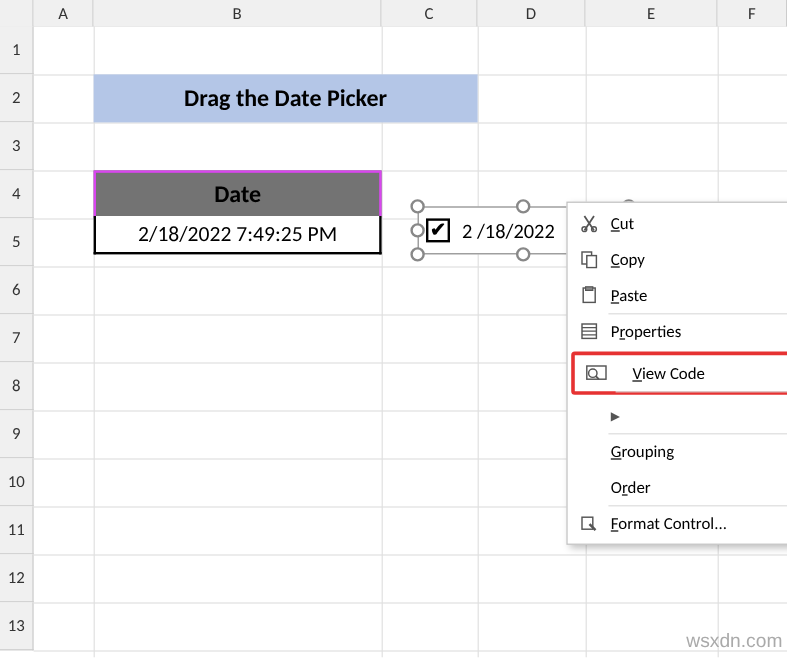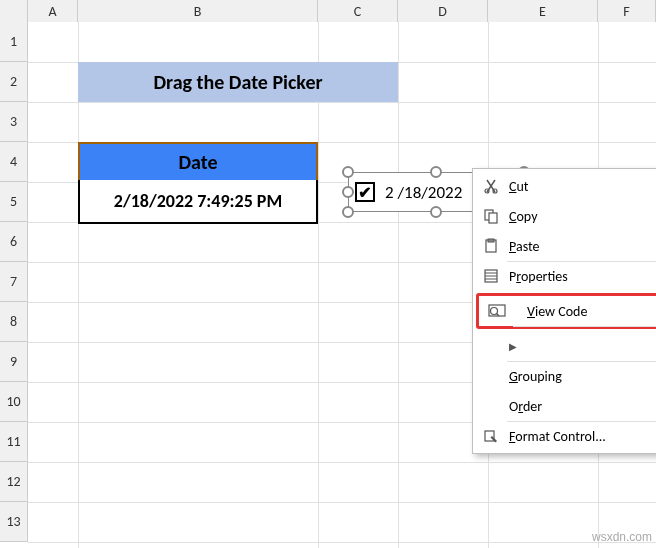--- a/index.html
+++ b/index.html
@@ -21,23 +21,23 @@
     .row-label { height: 40px; background: #f0f0f0; border-right: 1px solid #ccc; border-bottom: 1px solid #ccc; display: flex; align-items: center; justify-content: center; font-size: 14px; color: #333; }
     
     .grid-lines { position: absolute; left: 28px; top: 22px; right: 0; bottom: 0; }
     .vline { position: absolute; top: 0; bottom: 0; width: 1px; background: #e0e0e0; }
     .hline { position: absolute; left: 0; right: 0; height: 1px; background: #e0e0e0; }
     
     .cells { position: absolute; left: 28px; top: 22px; }
     
     .title-cell { position: absolute; left: 50px; top: 40px; width: 320px; height: 40px; background: #b4c6e7; display: flex; align-items: center; justify-content: center; font-weight: bold; font-size: 20px; }
     
-    .header-cell { position: absolute; left: 50px; top: 120px; width: 240px; height: 40px; background: #3b82f6; border: 2px solid #a16207; display: flex; align-items: center; justify-content: center; font-weight: bold; font-size: 20px; }
-    
-    .data-cell { position: absolute; left: 50px; top: 158px; width: 240px; height: 44px; background: #fff; border: 2px solid #000; border-top: none; display: flex; align-items: center; justify-content: center; font-weight: bold; font-size: 18px; }
+    .header-cell { position: absolute; left: 50px; top: 120px; width: 240px; height: 40px; background: #737373; border: 2px solid #d946ef; display: flex; align-items: center; justify-content: center; font-weight: bold; font-size: 20px; }
+    
+    .data-cell { position: absolute; left: 50px; top: 158px; width: 240px; height: 32px; background: #fff; border: 2px solid #000; border-top: none; display: flex; align-items: center; justify-content: center; font-weight: normal; font-size: 18px; }
     
     .dtpicker-wrap { position: absolute; left: 320px; top: 150px; width: 176px; height: 40px; }
     .dtpicker { position: absolute; left: 0; top: 0; width: 100%; height: 100%; border: 1px solid #888; background: #fff; display: flex; align-items: center; padding-left: 6px; font-size: 17px; }
     .dtpicker .check { width: 20px; height: 20px; border: 2px solid #000; margin-right: 10px; display: flex; align-items: center; justify-content: center; font-size: 16px; font-weight: bold; }
     .dtpicker .dropdown-btn { position: absolute; right: 0; top: 0; bottom: 0; width: 22px; background: #f0f0f0; border-left: 1px solid #ccc; }
     .handle { position: absolute; width: 12px; height: 12px; background: #fff; border: 2px solid #888; border-radius: 50%; }
     .h-tl { left: -6px; top: -6px; }
     .h-tm { left: 50%; margin-left: -6px; top: -6px; }
     .h-tr { right: -6px; top: -6px; }
     .h-ml { left: -6px; top: 50%; margin-top: -6px; }
@@ -48,21 +48,21 @@
     
     .context-menu { position: absolute; left: 428px; top: 168px; width: 210px; background: #fff; border: 1px solid #bfbfbf; box-shadow: 3px 3px 6px rgba(0,0,0,0.25); padding: 2px 0; font-size: 14px; margin-left: 44px; }
     .menu-item { height: 30px; display: flex; align-items: center; padding: 0 10px 0 6px; position: relative; }
     .menu-item.sep-after::after { content: ""; position: absolute; left: 34px; right: 4px; bottom: -1px; height: 1px; background: #ddd; }
     .menu-item.highlighted { border: 3px solid #e63232; height: 36px; margin: 2px 3px; border-radius: 3px; gap: 12px; }
     .menu-icon { width: 24px; height: 20px; display: flex; align-items: center; justify-content: center; margin-right: 6px; color: #555; }
     .menu-label { flex: 1; }
     .menu-label u { text-decoration: underline; }
     .submenu-arrow { color: #555; font-size: 10px; }
     
-    .watermark { position: absolute; right: 4px; bottom: 4px; font-size: 12px; color: #aaa; font-family: Arial, sans-serif; }
+    .watermark { position: absolute; right: 4px; bottom: 4px; font-size: 16px; color: #aaa; font-family: Arial, sans-serif; }
   </style>
 </head>
 <body>
 
 <div class="sheet">
 
   <div class="col-header">
     <div class="corner"></div>
     <div class="col-label col-A">A</div>
     <div class="col-label col-B">B</div>

